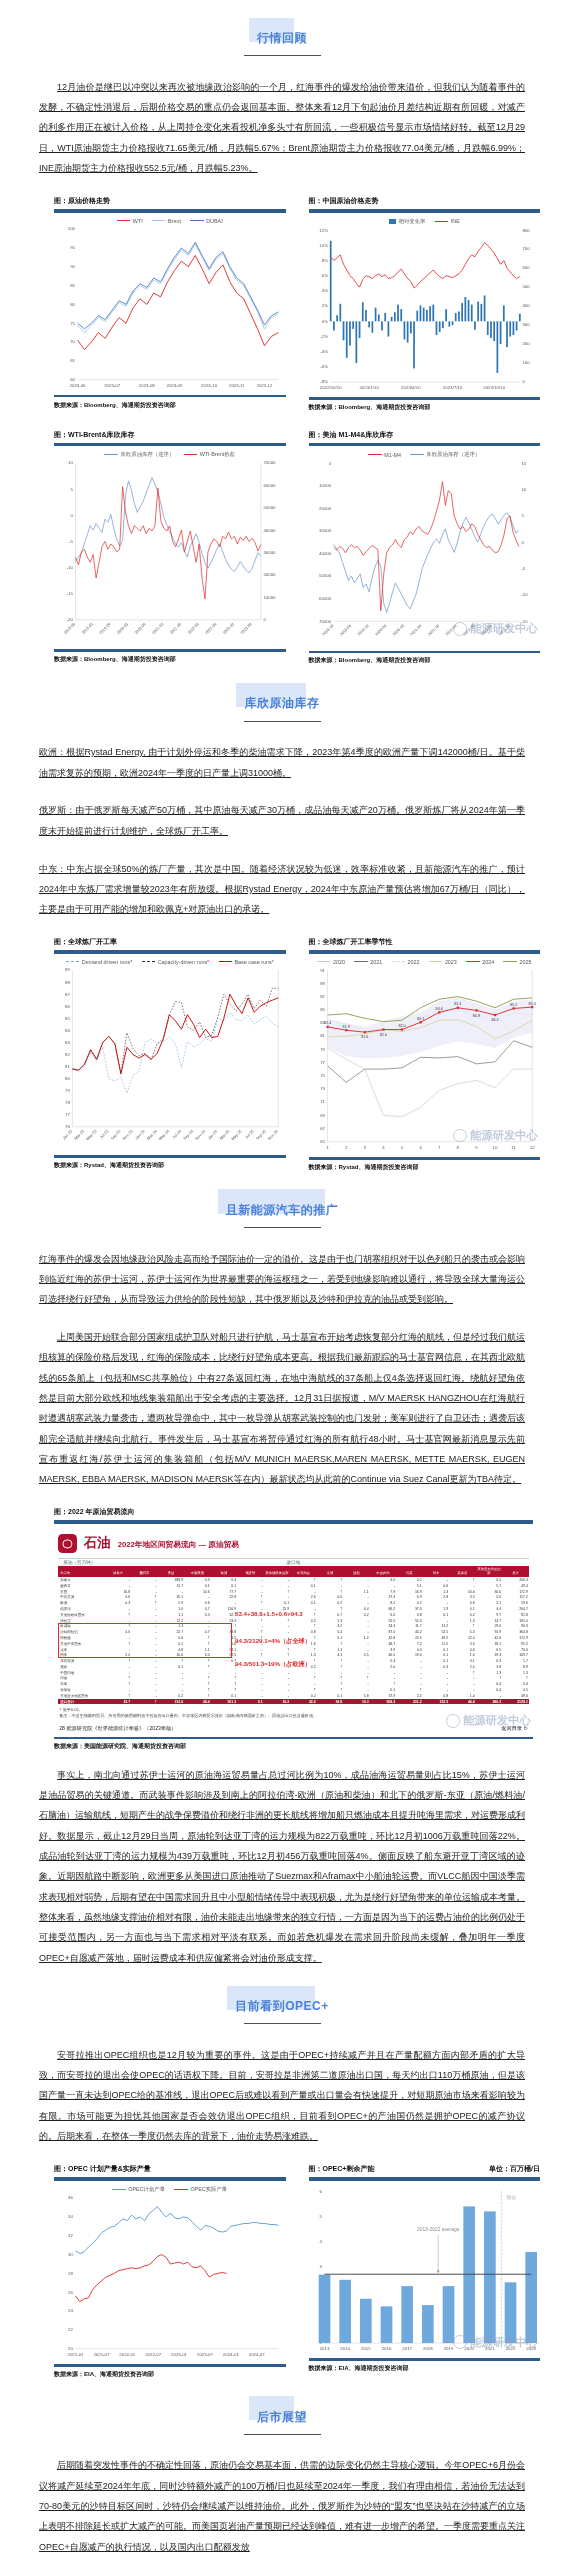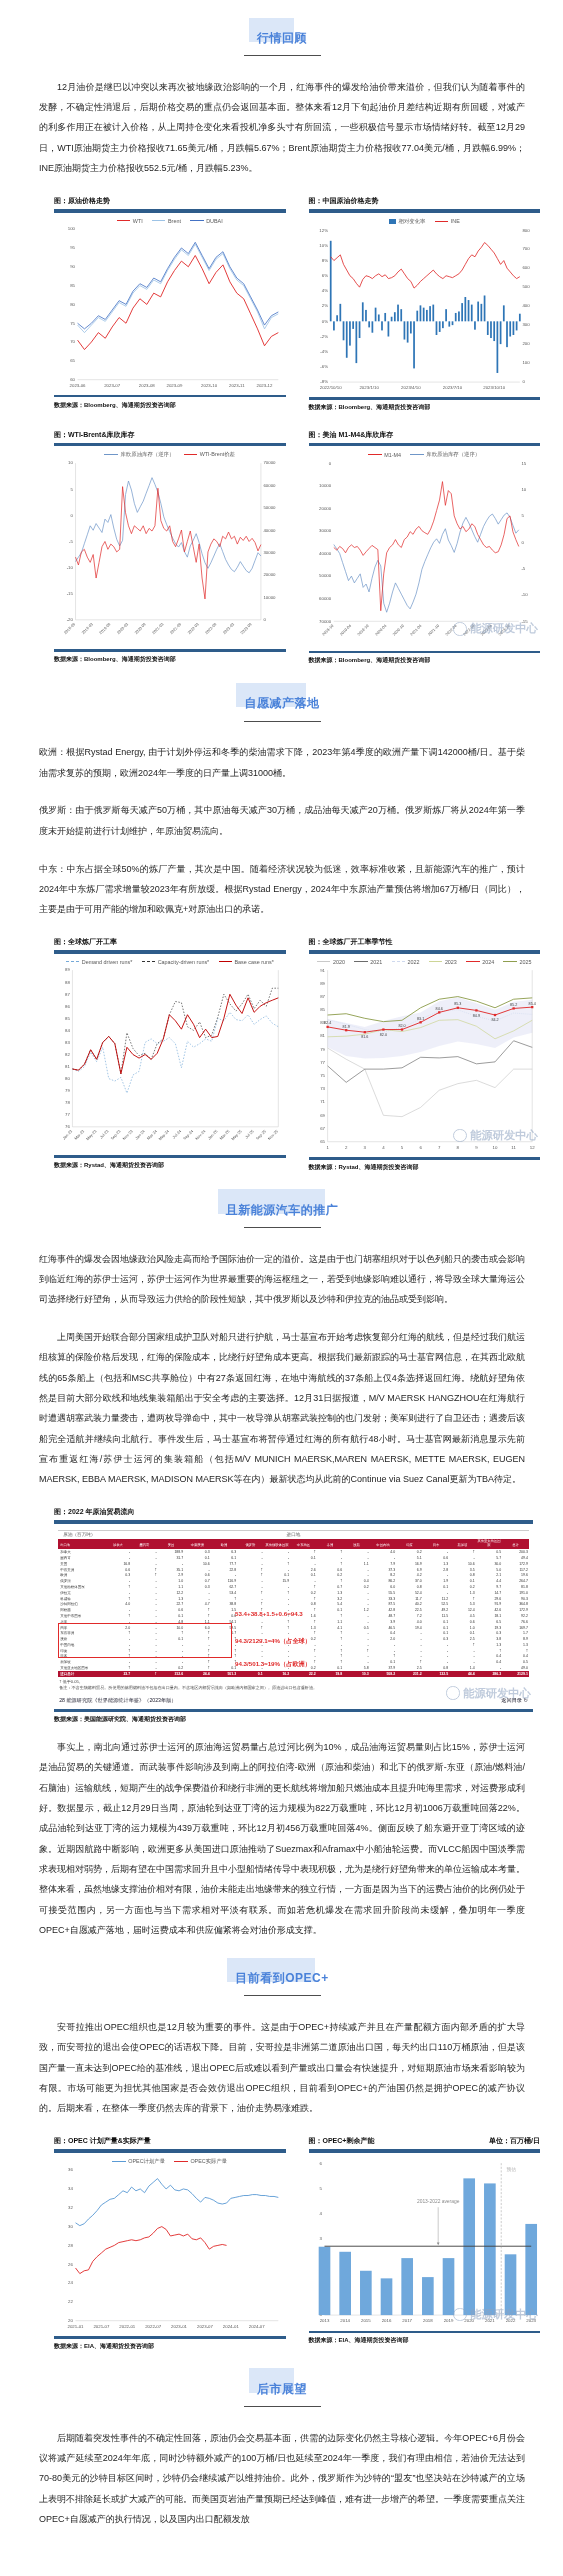--- a/index.html
+++ b/index.html
@@ -8,21 +8,21 @@
   .page{width:564px;height:2939px;overflow:hidden;position:relative;}
   
   .sec-head{position:relative;text-align:center;margin:30px 0 20.6px;}
   .sec-head h2{position:relative;display:inline-block;margin:0;font-size:12px;
        color:#4a82d9;letter-spacing:0.5px;z-index:1;}
   .sec-head h2::before{content:'';position:absolute;left:-8.2px;right:13.4px;top:-12.4px;bottom:5.2px;
        background:#dbe7f8;z-index:-1;}
   .sec-head .rule{width:77px;height:1px;background:#4d4d4d;margin:8.2px auto 0;}
   
   .para{font-size:9px;line-height:2.26;color:#1f1f1f;text-align:justify;
-       text-indent:2em;margin:13.4px 39px 17.5px;}
+       text-indent:2em;margin:13.4px 39px 17.5px;text-decoration:underline;}
   .para.noind{text-indent:0;}
   
   .figrow{display:flex;gap:23px;padding:0 24px 0 54px;margin:17.5px 0 13.4px;}
   .fig{flex:1;min-width:0;position:relative;}
   .ftitle{font-size:7px;font-weight:bold;color:#101010;display:flex;justify-content:space-between;align-items:flex-end;}
   .navbar{height:3.6px;background:#2e5c8a;margin:3.1px 0 1px;}
   .navbar.thin{height:2.6px;margin:2.1px 0 3.1px;}
   .legend{display:flex;justify-content:center;gap:9.3px;margin:5.2px 0 0;font-size:5.4px;
        color:#595959;align-items:center;flex-wrap:wrap;}
   .lg-it{display:flex;align-items:center;gap:2.6px;}
@@ -323,25 +323,25 @@
       <div class="navbar thin"></div>
       <div class="src">数据来源：Bloomberg、海通期货投资咨询部</div>
       <div class="wm">
           <span class="wm-ring"></span>
           <span>能源研发中心</span>
         </div>
     </figure>
   </div>
 
   <div class="sec-head">
-    <h2>自愿减产落地</h2>
+    <h2>库欣原油库存</h2>
     <div class="rule"></div>
   </div>
   <p class="para noind">欧洲：根据Rystad Energy, 由于计划外停运和冬季的柴油需求下降，2023年第4季度的欧洲产量下调142000桶/日。基于柴油需求复苏的预期，欧洲2024年一季度的日产量上调31000桶。</p>
-  <p class="para noind">俄罗斯：由于俄罗斯每天减产50万桶，其中原油每天减产30万桶，成品油每天减产20万桶。俄罗斯炼厂将从2024年第一季度末开始提前进行计划维护，年原油贸易流向。</p>
+  <p class="para noind">俄罗斯：由于俄罗斯每天减产50万桶，其中原油每天减产30万桶，成品油每天减产20万桶。俄罗斯炼厂将从2024年第一季度末开始提前进行计划维护，全球炼厂开工率。</p>
   <p class="para noind">中东：中东占据全球50%的炼厂产量，其次是中国。随着经济状况较为低迷，效率标准收紧，且新能源汽车的推广，预计2024年中东炼厂需求增量较2023年有所放缓。根据Rystad Energy，2024年中东原油产量预估将增加67万桶/日（同比），主要是由于可用产能的增加和欧佩克+对原油出口的承诺。</p>
 
   <div class="figrow">
     <figure class="fig" style="margin:0">
       <div class="ftitle">
           <span>图：全球炼厂开工率</span>
         </div>
       <div class="navbar"></div>
       <div class="legend" id="leg-refinery_runs">
           <span class="lg-it">
@@ -509,20 +509,25 @@
   <p class="para noind">红海事件的爆发会因地缘政治风险走高而给予国际油价一定的溢价。这是由于也门胡塞组织对于以色列船只的袭击或会影响到临近红海的苏伊士运河，苏伊士运河作为世界最重要的海运枢纽之一，若受到地缘影响难以通行，将导致全球大量海运公司选择绕行好望角，从而导致运力供给的阶段性短缺，其中俄罗斯以及沙特和伊拉克的油品或受到影响。</p>
   <p class="para">上周美国开始联合部分国家组成护卫队对船只进行护航，马士基宣布开始考虑恢复部分红海的航线，但是经过我们航运组核算的保险价格后发现，红海的保险成本，比绕行好望角成本更高。根据我们最新跟踪的马士基官网信息，在其西北欧航线的65条船上（包括和MSC共享舱位）中有27条返回红海，在地中海航线的37条船上仅4条选择返回红海。绕航好望角依然是目前大部分欧线和地线集装箱船出于安全考虑的主要选择。12月31日据报道，M/V MAERSK HANGZHOU在红海航行时遭遇胡塞武装力量袭击，遭两枚导弹命中，其中一枚导弹从胡塞武装控制的也门发射；美军则进行了自卫还击；遇袭后该船完全适航并继续向北航行。事件发生后，马士基宣布将暂停通过红海的所有航行48小时。马士基官网最新消息显示先前宣布重返红海/苏伊士运河的集装箱船（包括M/V MUNICH MAERSK,MAREN MAERSK, METTE MAERSK, EUGEN MAERSK, EBBA MAERSK, MADISON MAERSK等在内）最新状态均从此前的Continue via Suez Canal更新为TBA待定。</p>
 
   <figure class="fig" style="margin:13.4px 31px 5.2px 54px">
     <div class="ftitle">
         <span>图：2022 年原油贸易流向</span>
       </div>
     <div class="navbar"></div>
 
     <div class="tablebox" id="tradebox">
+      <div class="tb-head">
+        <span class="tb-logo"></span>
+        <span class="tb-word">石油</span>
+        <span class="tb-sub">2022年地区间贸易流向 — 原油贸易</span>
+      </div>
       <div class="tb-meta">
         <span>原油（百万吨）</span>
         <span class="c">进口地</span>
         <span></span>
       </div>
       <table class="trade" id="trade-table">
           <thead>
             <tr>
               <th>出口地</th>
               <th>加拿大</th>

